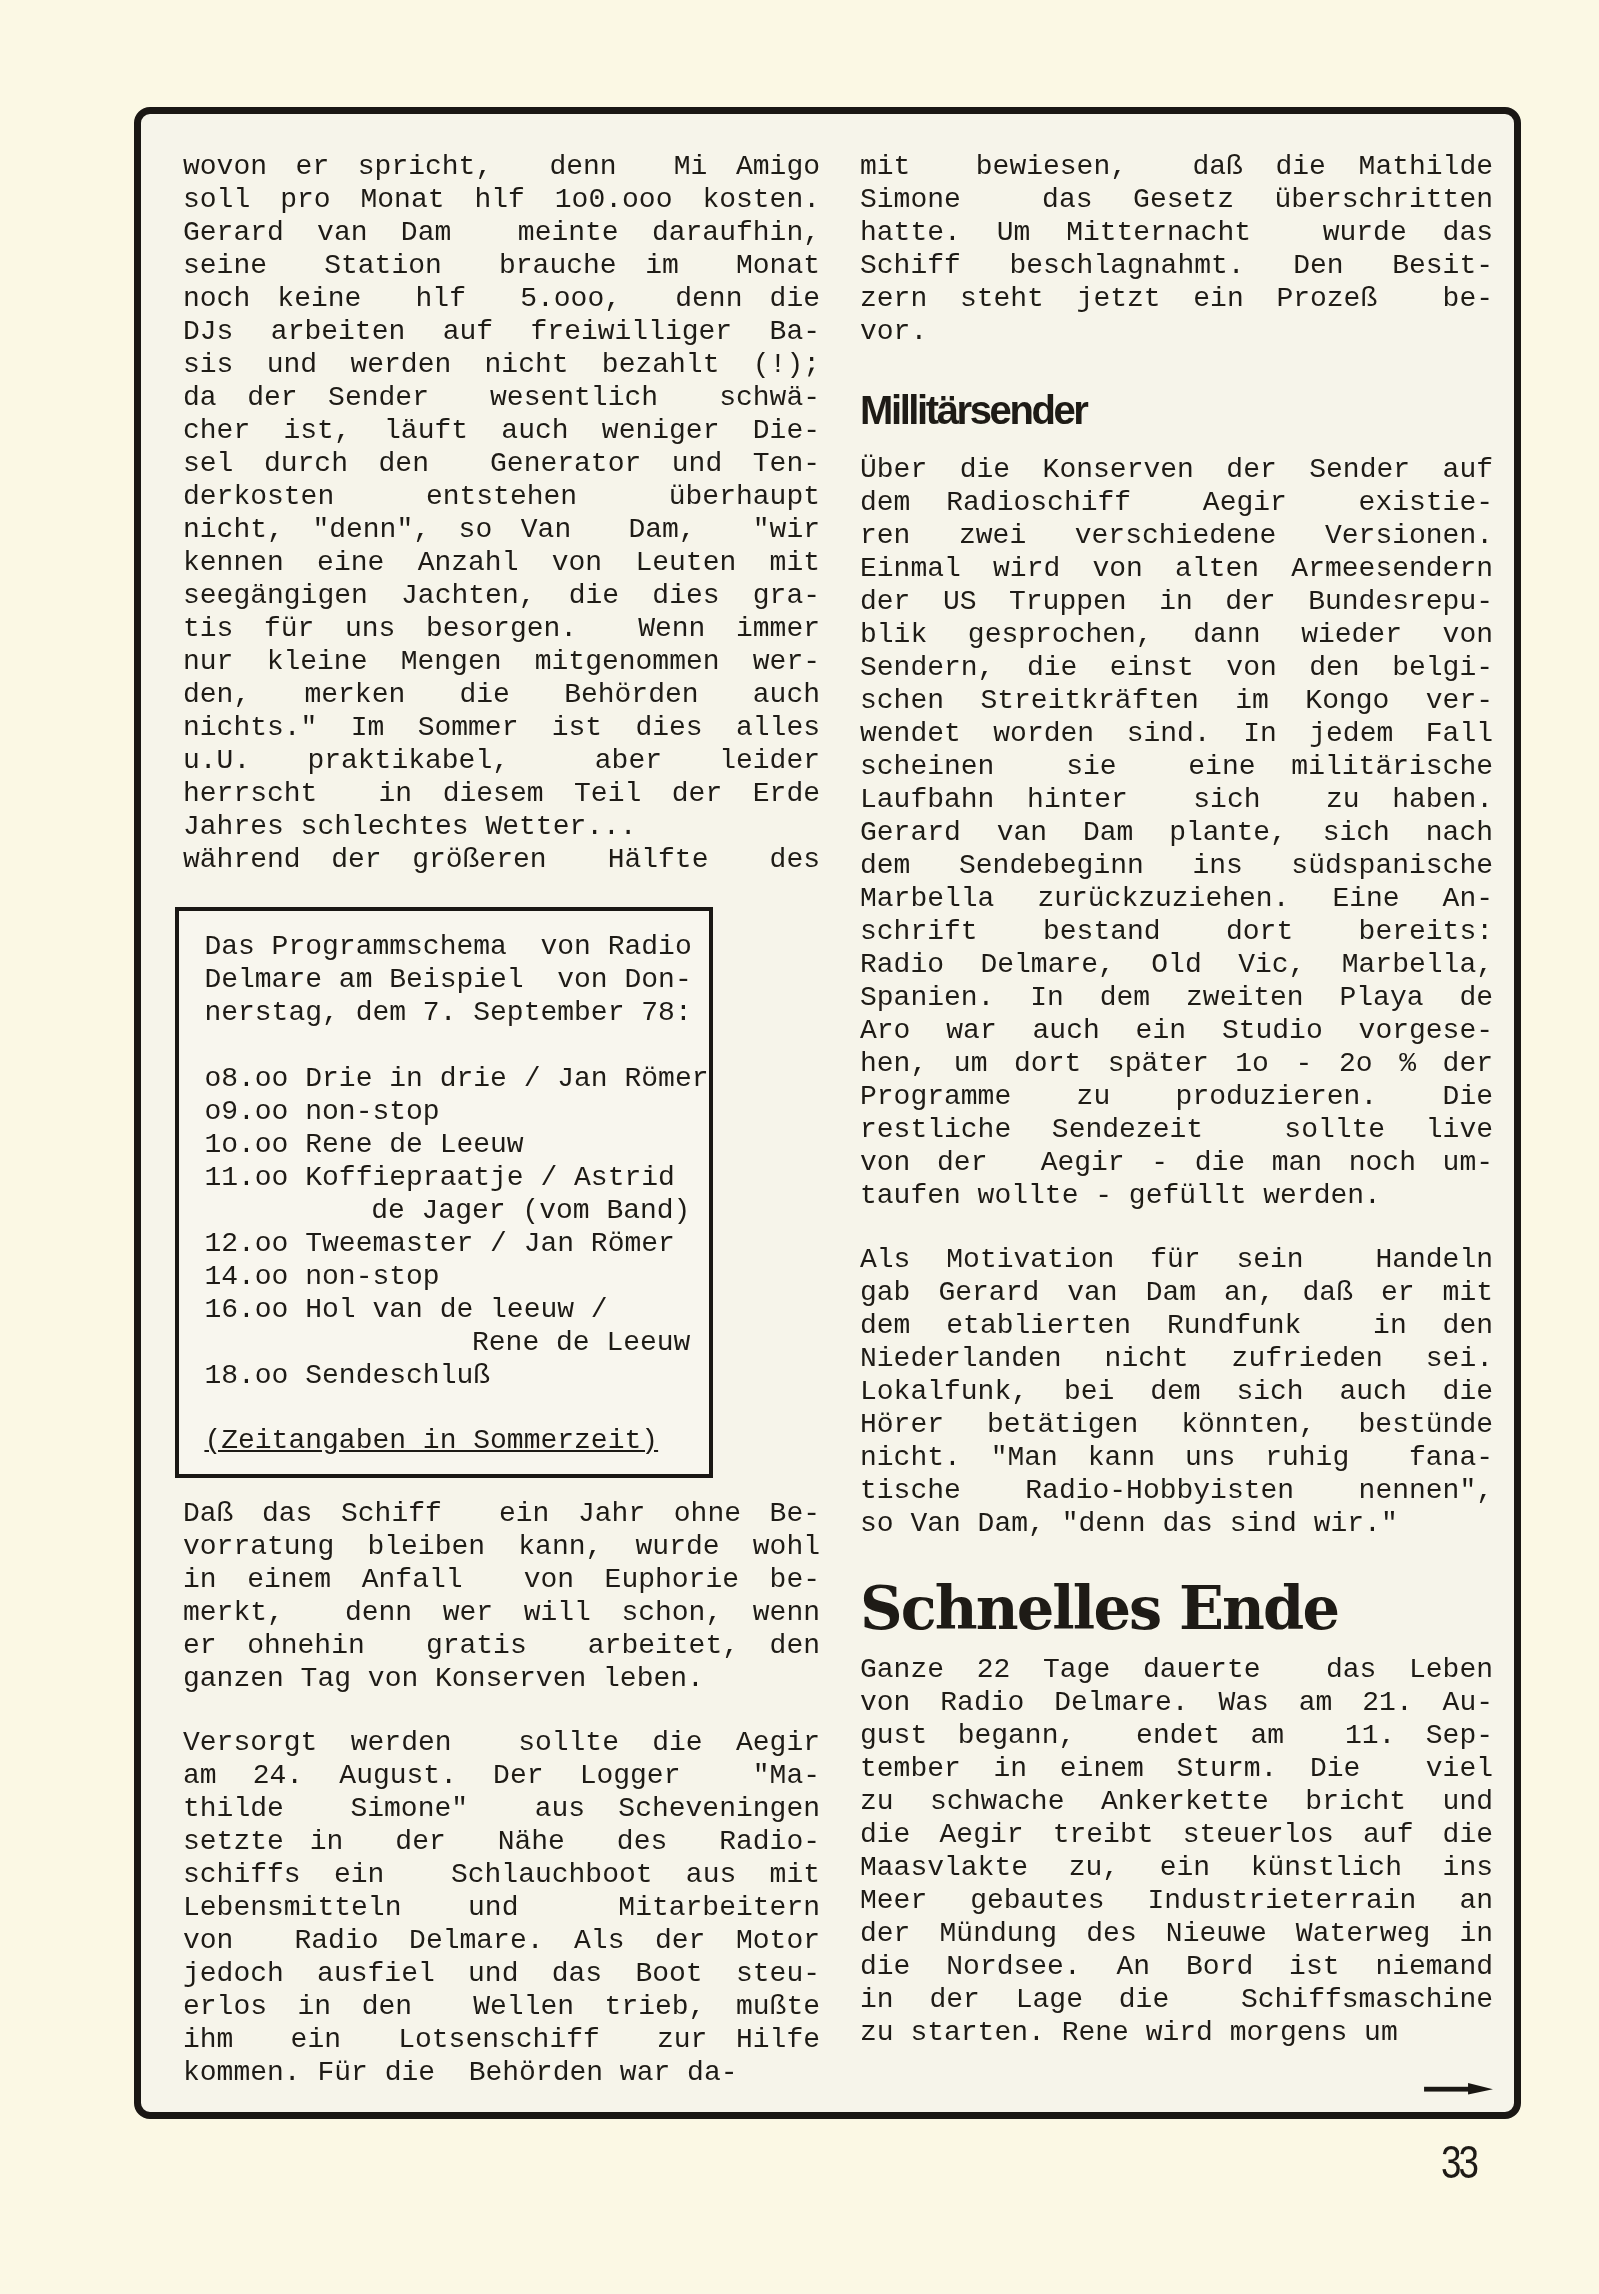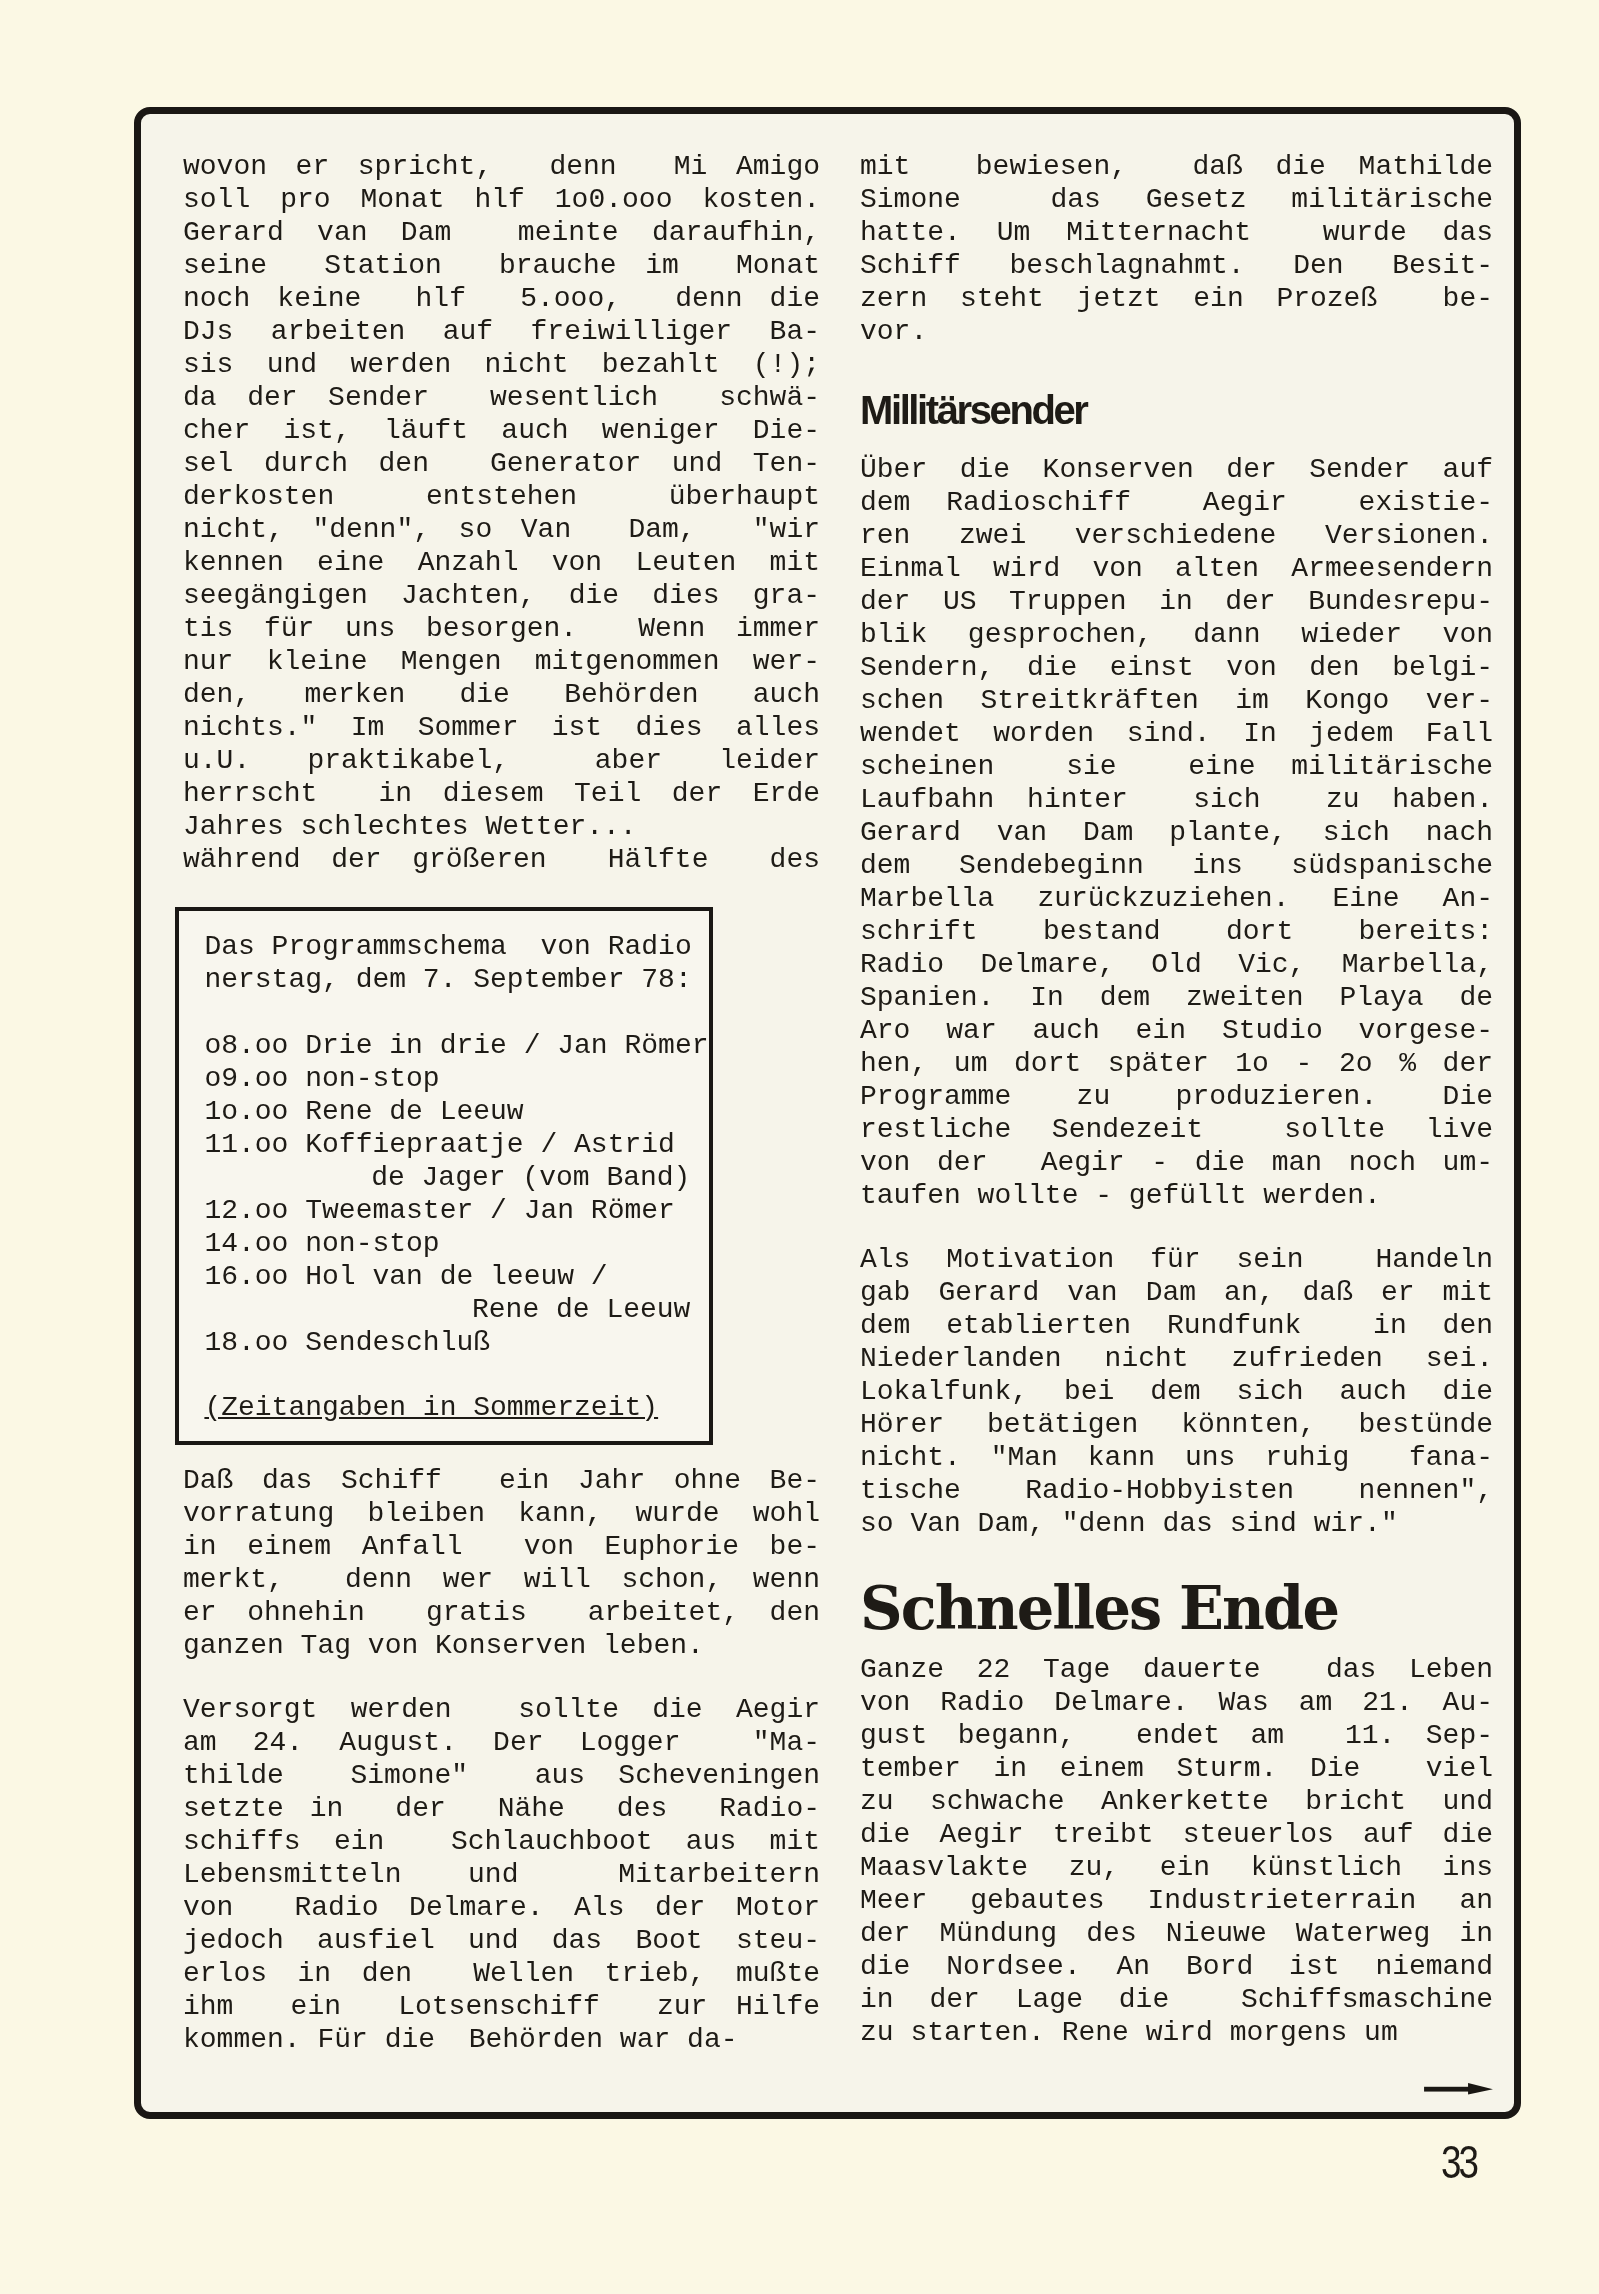--- a/index.html
+++ b/index.html
@@ -75,20 +75,21 @@
         <span class="line">nichts." Im Sommer ist dies alles</span>
         <span class="line">u.U.  praktikabel,   aber  leider</span>
         <span class="line">herrscht  in diesem Teil der Erde</span>
         <span class="line last">Jahres schlechtes Wetter...</span>
         <span class="line">während der größeren  Hälfte  des</span>
       </div>
 
     <div class="schedule-box">
       <div class="schedule-intro">
           <span class="line">Das Programmschema  von Radio</span>
+          <span class="line">Delmare am Beispiel  von Don-</span>
           <span class="line last">nerstag, dem 7. September 78:</span>
         </div>
       <div id="schedule-entries">
           <span class="sched-row">o8.oo Drie in drie / Jan Römer</span>
           <span class="sched-row">o9.oo non-stop</span>
           <span class="sched-row">1o.oo Rene de Leeuw</span>
           <span class="sched-row">11.oo Koffiepraatje / Astrid</span>
           <span class="sched-cont">de Jager (vom Band)</span>
           <span class="sched-row">12.oo Tweemaster / Jan Römer</span>
           <span class="sched-row">14.oo non-stop</span>
@@ -118,21 +119,21 @@
         <span class="line">jedoch ausfiel und das Boot steu-</span>
         <span class="line">erlos in den  Wellen trieb, mußte</span>
         <span class="line">ihm  ein  Lotsenschiff  zur Hilfe</span>
         <span class="line last">kommen. Für die  Behörden war da-</span>
       </div>
   </div>
 
   <div class="col col-right">
     <div class="para">
         <span class="line">mit  bewiesen,  daß die Mathilde</span>
-        <span class="line">Simone  das Gesetz militärische</span>
+        <span class="line">Simone  das Gesetz überschritten</span>
         <span class="line">hatte. Um Mitternacht  wurde das</span>
         <span class="line">Schiff beschlagnahmt. Den Besit-</span>
         <span class="line">zern steht jetzt ein Prozeß  be-</span>
         <span class="line last">vor.</span>
       </div>
     <div class="heading-sans">Millitärsender</div>
     <div class="para">
         <span class="line">Über die Konserven der Sender auf</span>
         <span class="line">dem Radioschiff  Aegir  existie-</span>
         <span class="line">ren zwei verschiedene Versionen.</span>

